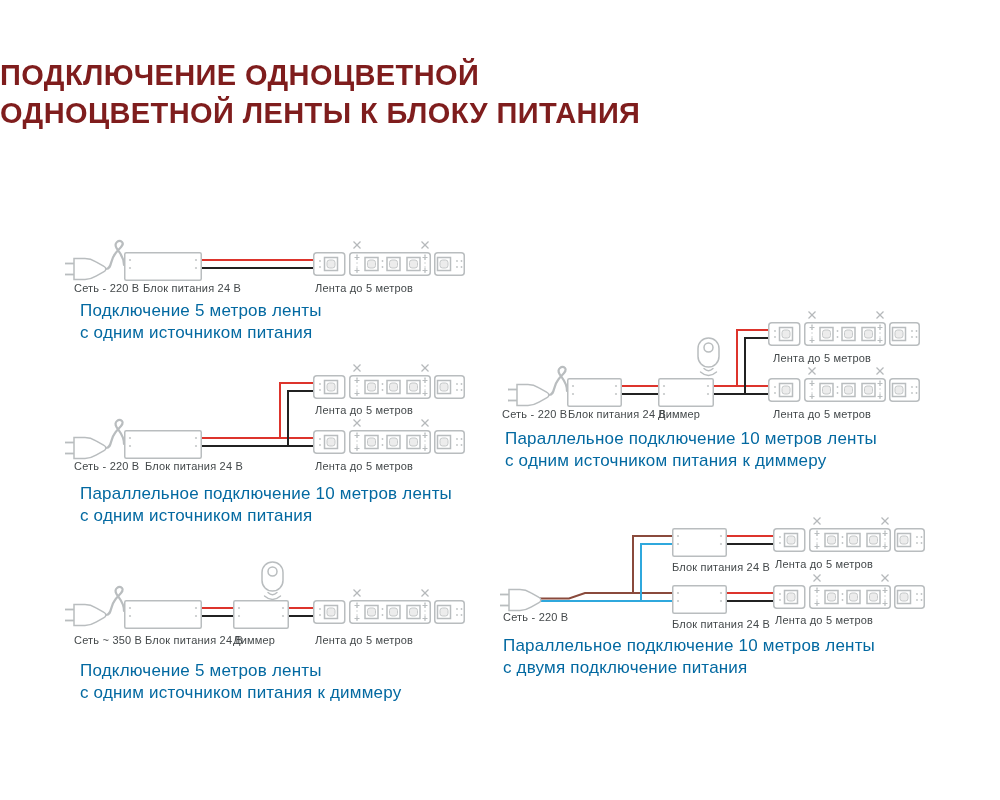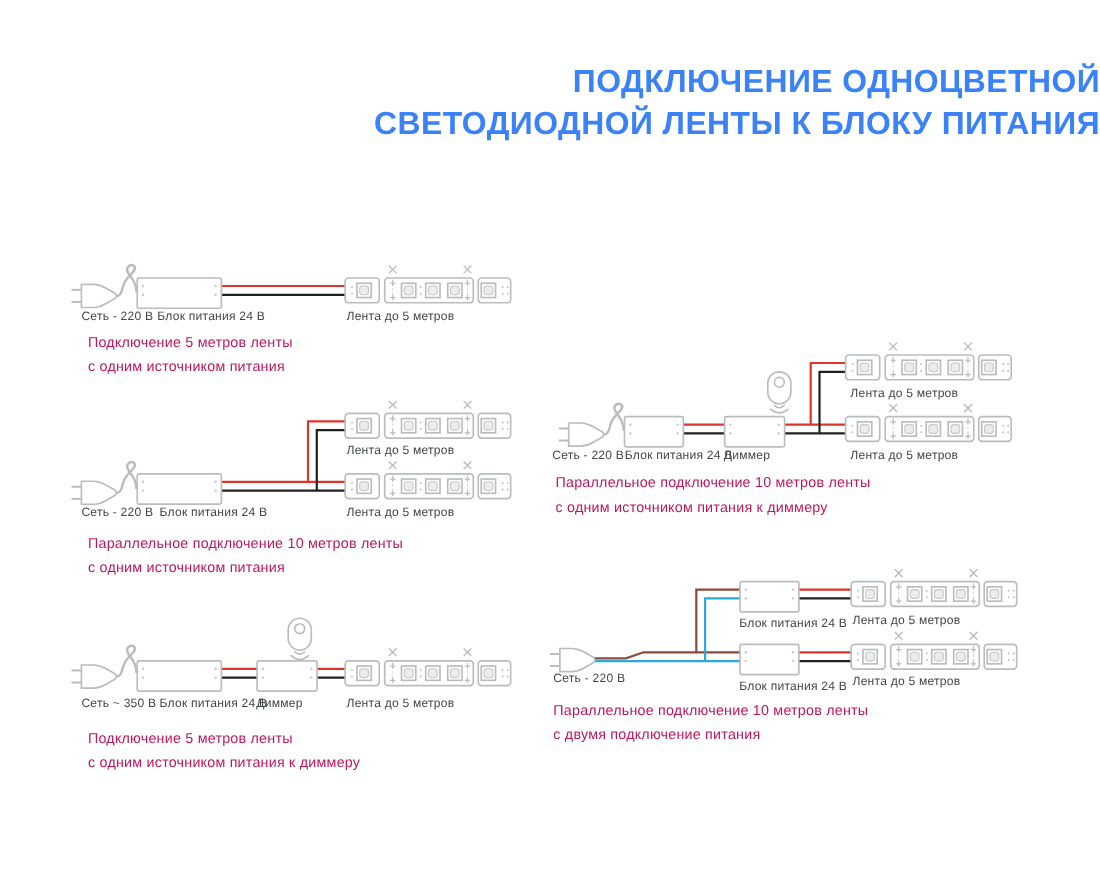--- a/index.html
+++ b/index.html
@@ -1,23 +1,23 @@
 <!DOCTYPE html>
 <html><head>
 <meta charset="utf-8">
 <style>
   html,body{margin:0;padding:0;background:#fff;}
   .stage{position:relative;width:1000px;height:800px;background:#ffffff;overflow:hidden;
          font-family:"Liberation Sans", sans-serif;}
-  .title{position:absolute;left:0;top:56px;width:1000px;text-align:right;
-         color:#3b82f6;font-weight:bold;font-size:29px;line-height:38px;letter-spacing:.4px;}
+  .title{position:absolute;left:0;top:56px;width:1000px;text-align:left;
+         color:#7f1d1d;font-weight:bold;font-size:29px;line-height:38px;letter-spacing:.4px;}
   .diagram{position:absolute;text-decoration:underline;}
   .diagram svg{position:absolute;left:0;top:0;overflow:visible;}
   .lbl{position:absolute;white-space:nowrap;font-size:11px;color:#43484a;letter-spacing:.2px;}
-  .caption{position:absolute;white-space:nowrap;font-size:13px;line-height:22px;color:#be185d;letter-spacing:.2px;}
+  .caption{position:absolute;white-space:nowrap;font-size:17px;line-height:22px;color:#0369a1;letter-spacing:.2px;}
   .caption span{display:block;}
   
   .comp{fill:#fff;stroke:#b9bdbf;stroke-width:1.5;}
   .wire-red{stroke:#dd342c;stroke-width:2;fill:none;}
   .wire-black{stroke:#212121;stroke-width:2;fill:none;}
   .wire-brown{stroke:#8a4a3c;stroke-width:2;fill:none;}
   .wire-blue{stroke:#2fa8dd;stroke-width:2;fill:none;}
   .cord{stroke:#b9bdbf;stroke-width:2.2;fill:none;stroke-linecap:round;}
 </style>
 </head>
@@ -108,21 +108,21 @@
             <circle cx="144" cy="27" r="0.9"></circle>
           <circle cx="148.5" cy="21" r="0.9"></circle>
             <circle cx="148.5" cy="27" r="0.9"></circle>
         </g>
       </g>
     </defs>
   </svg>
 
   <div class="title">
     <div>ПОДКЛЮЧЕНИЕ ОДНОЦВЕТНОЙ</div>
-    <div>СВЕТОДИОДНОЙ ЛЕНТЫ К БЛОКУ ПИТАНИЯ</div>
+    <div>ОДНОЦВЕТНОЙ ЛЕНТЫ К БЛОКУ ПИТАНИЯ</div>
   </div>
 
   <div class="diagram" style="left:60px;top:240px;width:430px;height:110px;">
     <svg width="420" height="52" viewBox="0 0 420 52">
       <path class="wire-red" d="M134 20 H256"></path>
       <path class="wire-black" d="M134 28 H256"></path>
       <use href="#cordloop" x="46" y="0"></use>
       <use href="#plug" x="5" y="11"></use>
       <use href="#psuw" x="64" y="12"></use>
       <use href="#ledstrip" x="253" y="0"></use>

